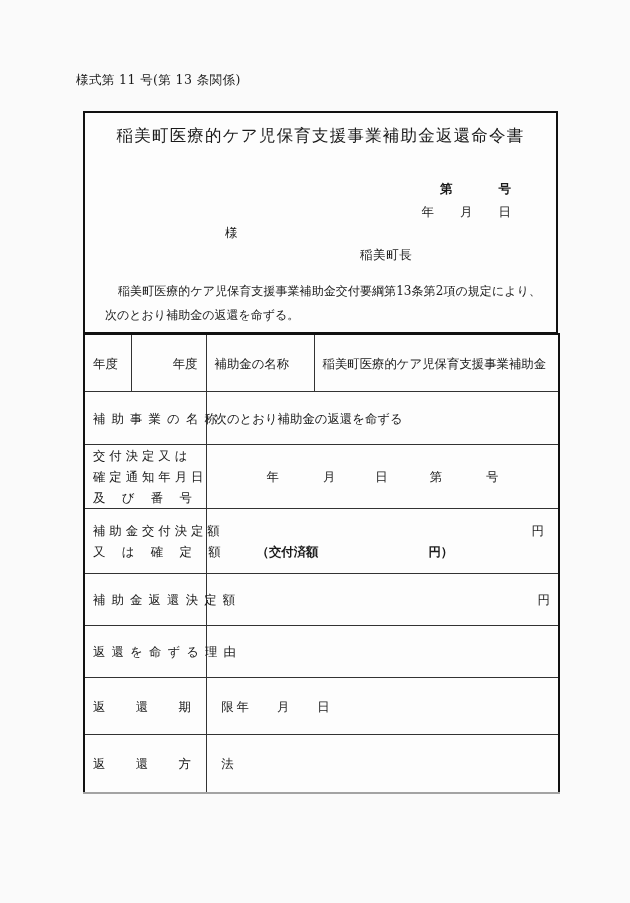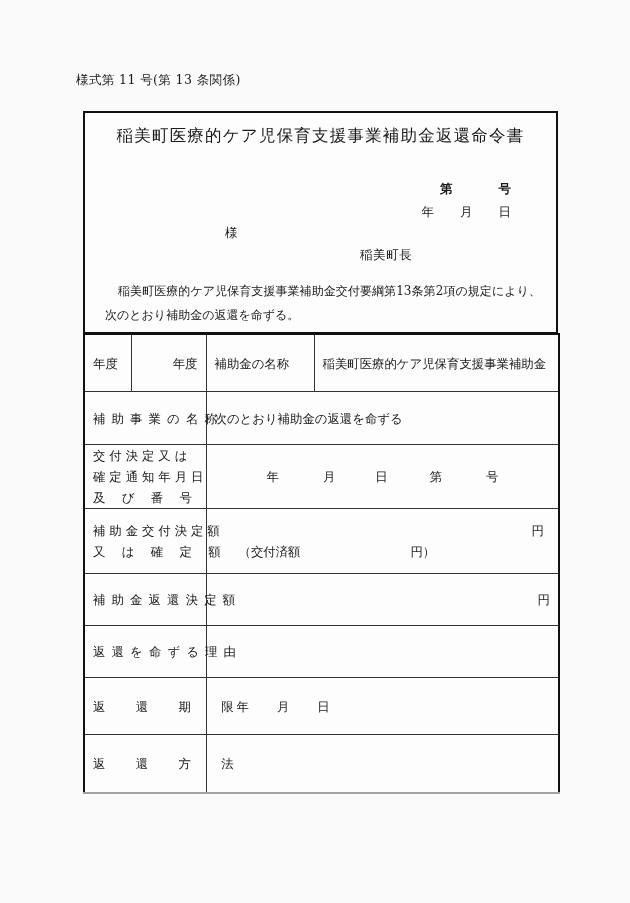--- a/index.html
+++ b/index.html
@@ -136,22 +136,23 @@
   .date-seq .g3 { display:inline-block; width: 42px; }
   .date-seq .g4 { display:inline-block; width: 44px; }
 
   .ymd { white-space: nowrap; padding-left: 22px; }
   .ymd .g { display:inline-block; width: 28px; }
   .money-yen {
     text-align: right;
     padding-right: 6px;
   }
   .money-paid {
-    padding-left: 24px;
-    white-space: nowrap;
+    padding-left: 42px;
+    white-space: nowrap;
+    font-weight: bold;
   }
   .money-paid .gp { display:inline-block; width: 110px; }
 
   .two-line { line-height: 20px; margin-left: 48px; }
   .three-line { line-height: 20px; }
 </style>
 </head>
 <body>
 
 <div class="page">

